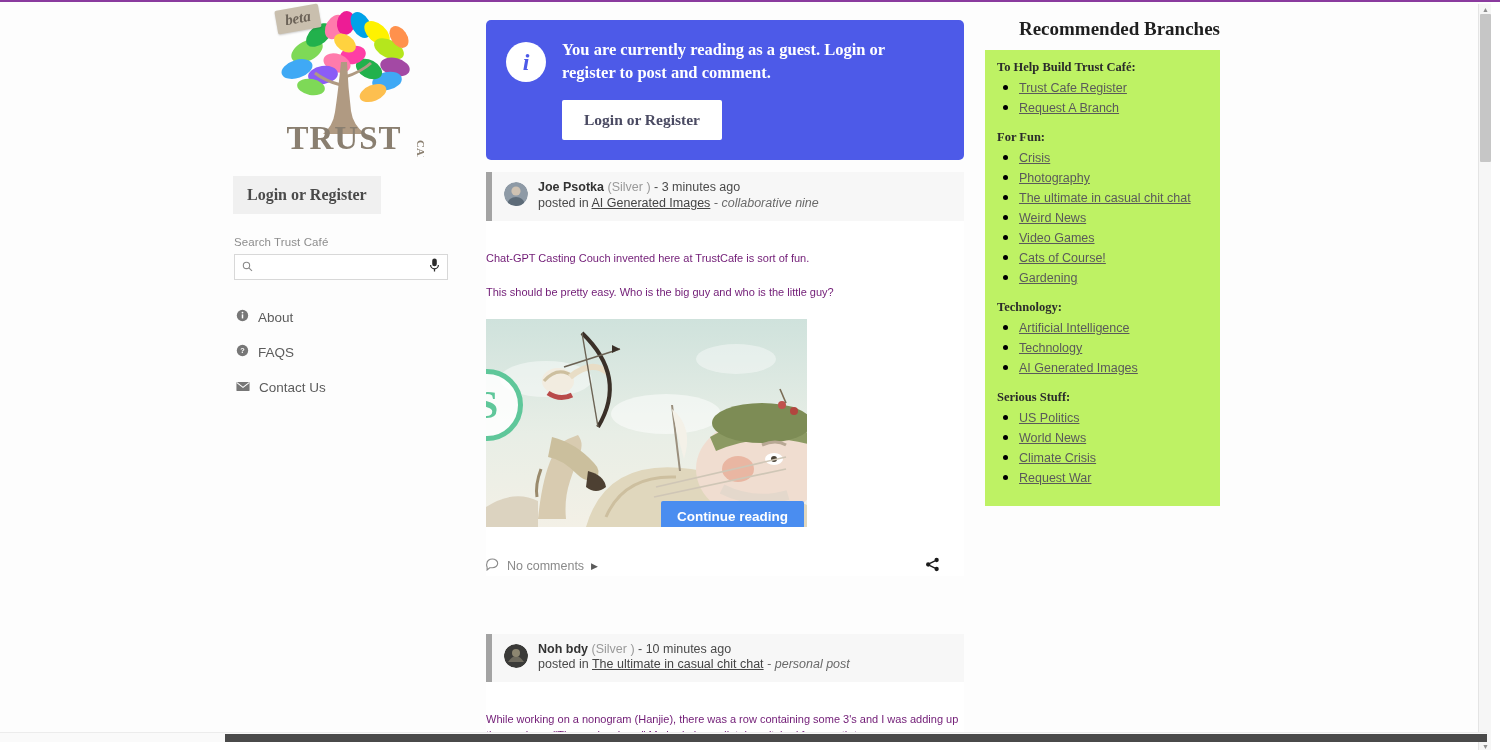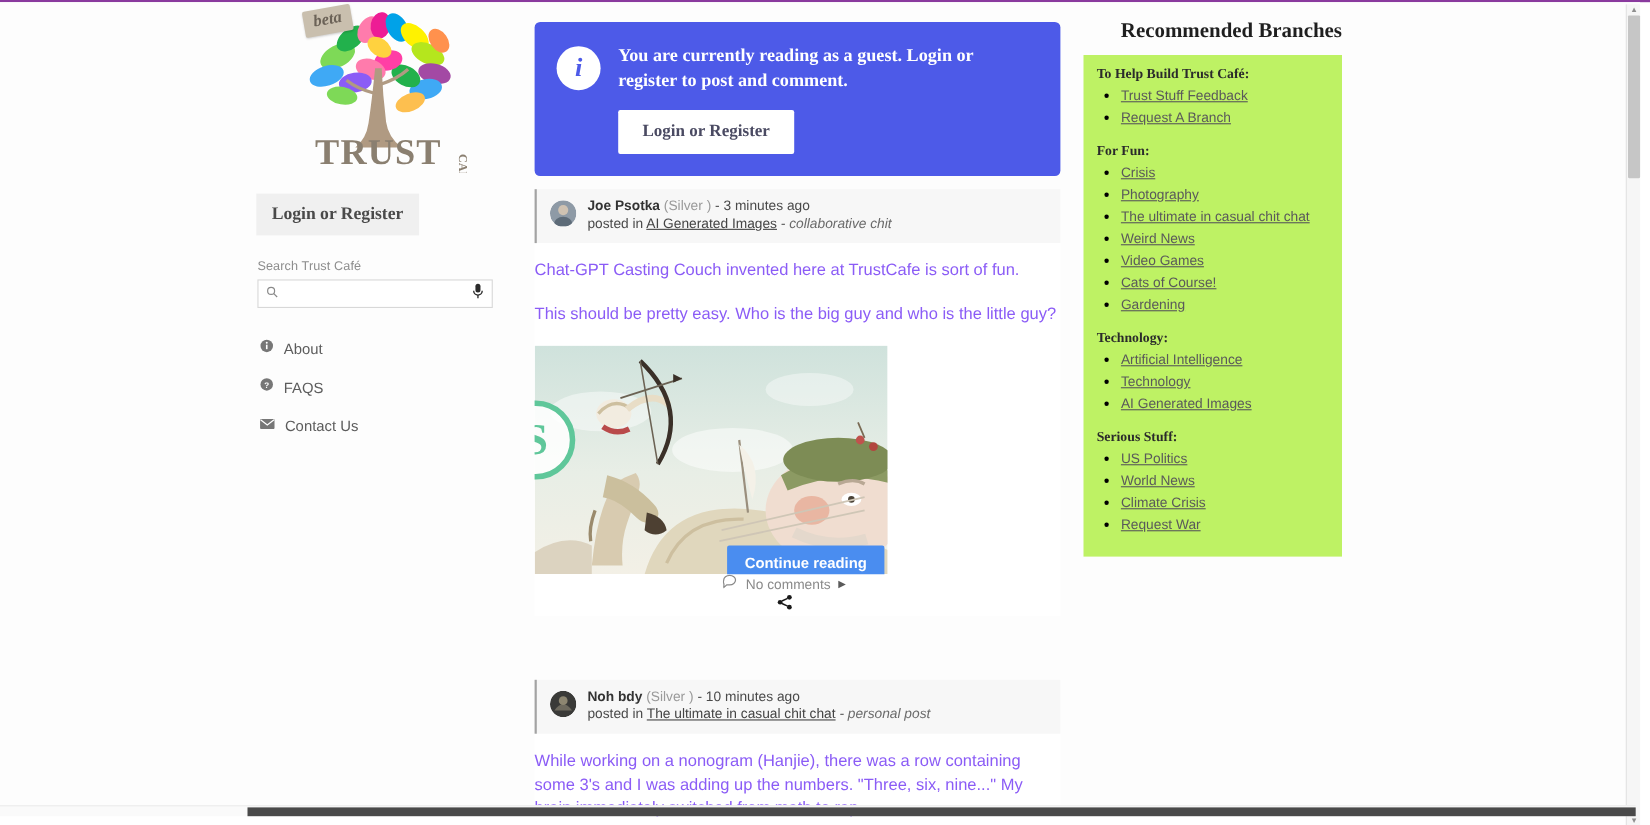--- a/index.html
+++ b/index.html
@@ -88,38 +88,38 @@
   }
   .guest-btn {
     margin-top: 16px; background: #fff; border: none; border-radius: 2px;
     padding: 11px 22px; font-family: "Liberation Serif", serif;
     font-size: 15.5px; font-weight: bold; color: #4a4a62; cursor: pointer;
   }
 
   .post { margin-top: 12px; background: #fff; }
   .post-head {
     display: flex; align-items: flex-start; gap: 10px;
-    background: #f7f7f7; border-left: 2px solid #a3a3a3;
+    background: #f7f7f7; border-left: 6px solid #a3a3a3;
     padding: 8px 10px 9px 12px;
     margin-top: 12px;
   }
   .avatar {
     flex: none; width: 24px; height: 24px; border-radius: 50%;
     overflow: hidden; margin-top: 2px;
   }
   .meta-l1 { font-size: 12.5px; color: #4a4a4a; line-height: 1.18; }
   .meta-l2 { font-size: 12.5px; color: #4a4a4a; line-height: 1.35; }
   .uname { font-weight: bold; color: #333; }
   .rank { color: #9a9a9a; }
   .branch-link { color: #444; text-decoration: underline; cursor: pointer; }
   .ptype { font-style: italic; color: #6a6a6a; }
 
   .post-body { padding: 14px 2px 0 0; }
   .post-body p {
-    font-size: 15px; color: #8b5cf6; line-height: 1.45; margin-bottom: 18px;
+    font-size: 11px; color: #701a75; line-height: 1.45; margin-bottom: 18px; margin-top: 16px;
   }
   .post-body p:last-child { margin-bottom: 0; }
 
   .post-image-wrap {
     position: relative; width: 321px; height: 208px; margin-top: 2px;
     overflow: hidden;
   }
   .wm-text {
     position: absolute; left: -20px; top: 18px;
     font-family: "Liberation Serif", serif; font-size: 78px;
@@ -137,21 +137,21 @@
     font-weight: bold; color: #5fc79a; line-height: 1;
   }
   .continue-btn {
     position: absolute; left: 175px; top: 182px;
     background: #4a8df0; color: #fff; border: none; border-radius: 2px;
     padding: 8px 16px; font-size: 13.5px; font-weight: bold; cursor: pointer;
     font-family: "Liberation Sans", sans-serif;
   }
   .post-foot {
     display: flex; align-items: center; justify-content: space-between;
-    padding-right: 22px; flex-direction: column;
+    margin-top: 30px; padding-right: 22px;
   }
   .comments-group { display: flex; align-items: center; gap: 7px; cursor: pointer; }
   .comments-txt { font-size: 12.5px; color: #8a8a8a; }
   .caret { font-size: 9px; color: #5a5a5a; }
 
   
   .right-sidebar {
     position: absolute; left: 985px; top: 0; width: 235px;
   }
   .rs-title {
@@ -315,21 +315,21 @@
         </div>
         <div>
           <div class="meta-l1">
             <span class="uname">Joe Psotka</span>
             <span class="rank">(Silver )</span>
             <span>- 3 minutes ago</span>
           </div>
           <div class="meta-l2">
             <span>posted in</span>
             <span class="branch-link">AI Generated Images</span>
-            <span class="ptype">- collaborative chit</span>
+            <span class="ptype">- collaborative nine</span>
           </div>
         </div>
       </div>
 
       <div class="post-body">
         <p>Chat-GPT Casting Couch invented here at TrustCafe is sort of fun.</p>
         <p>This should be pretty easy.  Who is the big guy and who is the little guy?</p>
 
         <div class="post-image-wrap">
           <svg width="321" height="208" viewBox="0 0 321 208">
@@ -445,21 +445,21 @@
     </div>
   </div>
 
   <div class="right-sidebar">
     <div class="rs-title">Recommended Branches</div>
     <div class="rs-panel">
 
       <div class="rs-group">
         <div class="rs-group-title">To Help Build Trust Café:</div>
         <ul class="rs-list">
-          <li><a>Trust Stuff Feedback</a></li>
+          <li><a>Trust Cafe Register</a></li>
           <li><a>Request A Branch</a></li>
         </ul>
       </div>
 
       <div class="rs-group">
         <div class="rs-group-title">For Fun:</div>
         <ul class="rs-list">
           <li><a>Crisis</a></li>
           <li><a>Photography</a></li>
           <li><a>The ultimate in casual chit chat</a></li>

